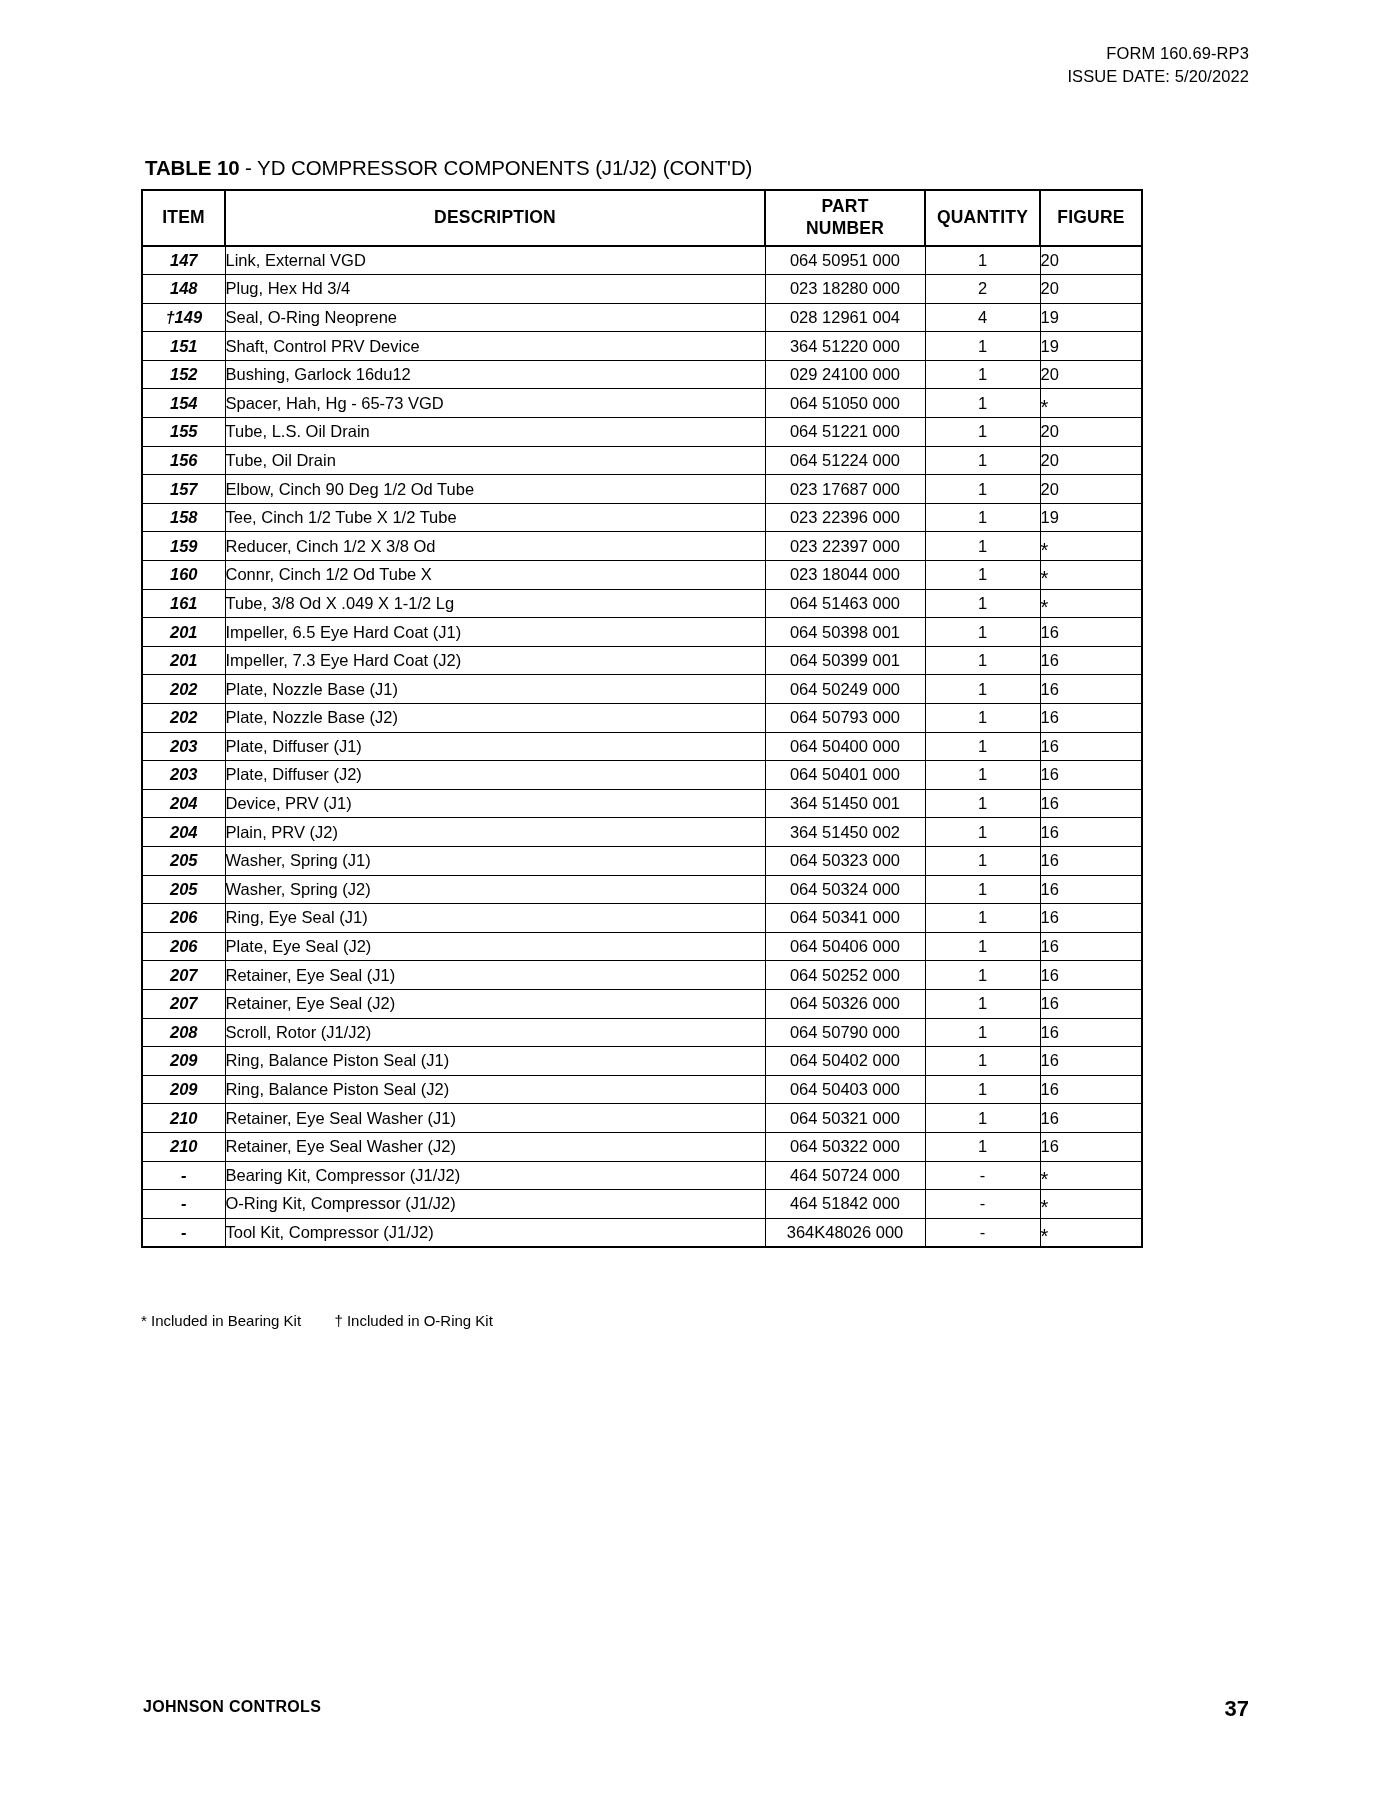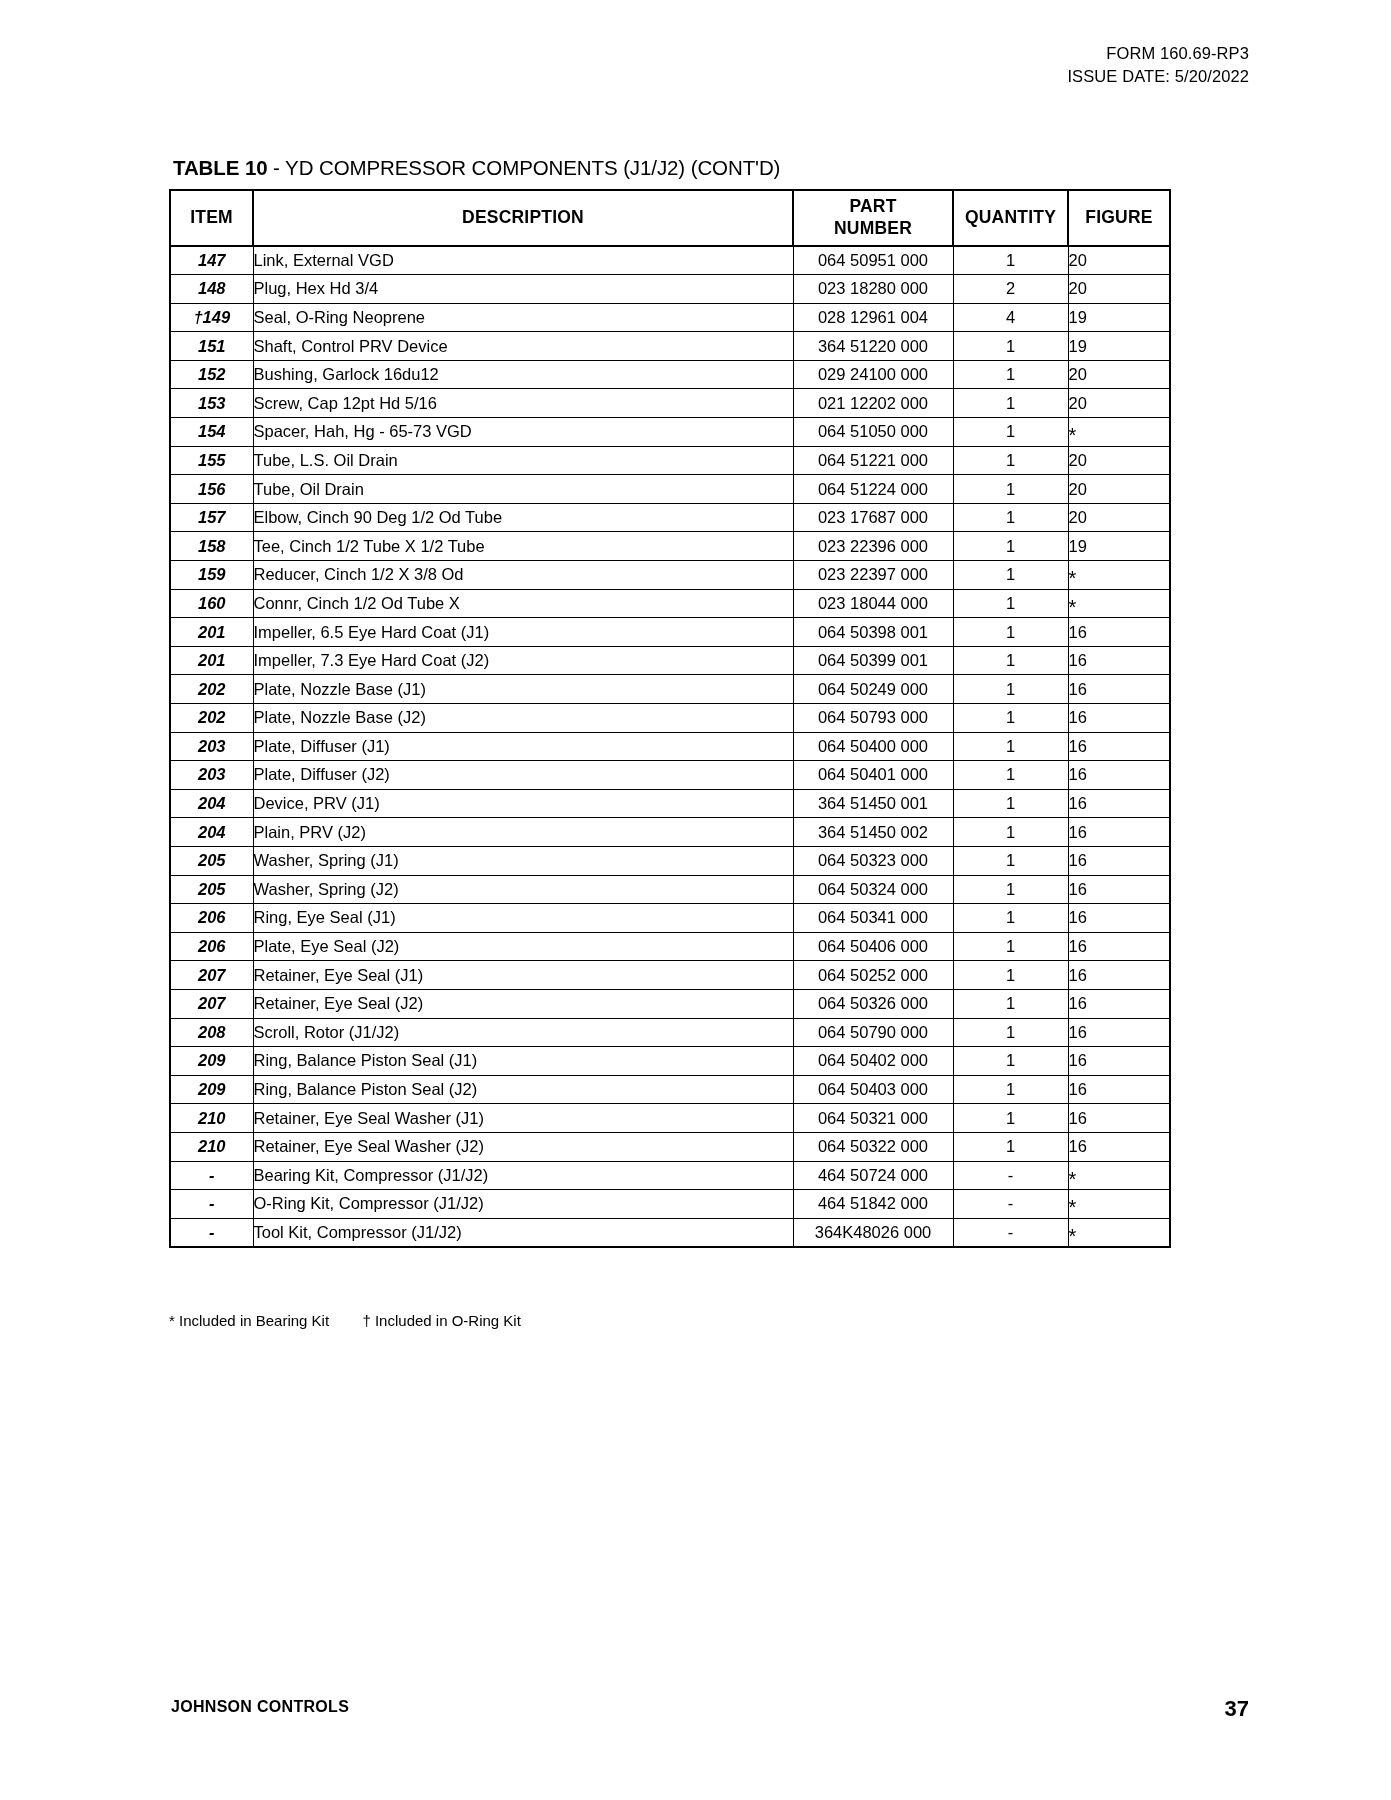--- a/index.html
+++ b/index.html
@@ -12,21 +12,20 @@
     height: 1800px;
     font-family: "Liberation Sans", sans-serif;
     color: #000000;
     position: relative;
     overflow: hidden;
   }
   .page {
     position: absolute;
     inset: 0;
     padding: 0;
-    margin-left: 28px;
   }
 
   
   .doc-header {
     position: absolute;
     top: 42px;
     right: 142px;
     text-align: right;
     line-height: 1.42;
     font-size: 16.5px;
@@ -203,27 +202,20 @@
             <td class="td-fig">19</td>
           </tr>
           <tr>
             <td class="td-item">152</td>
             <td class="td-desc">Bushing, Garlock 16du12</td>
             <td class="td-part">029 24100 000</td>
             <td class="td-qty">1</td>
             <td class="td-fig">20</td>
           </tr>
           <tr>
-            <td class="td-item">153</td>
-            <td class="td-desc">Screw, Cap 12pt Hd 5/16</td>
-            <td class="td-part">021 12202 000</td>
-            <td class="td-qty">1</td>
-            <td class="td-fig">20</td>
-          </tr>
-          <tr>
             <td class="td-item">154</td>
             <td class="td-desc">Spacer, Hah, Hg - 65-73 VGD</td>
             <td class="td-part">064 51050 000</td>
             <td class="td-qty">1</td>
             <td class="td-fig"><span class="ast">*</span></td>
           </tr>
           <tr>
             <td class="td-item">155</td>
             <td class="td-desc">Tube, L.S. Oil Drain</td>
             <td class="td-part">064 51221 000</td>
@@ -255,20 +247,27 @@
             <td class="td-item">159</td>
             <td class="td-desc">Reducer, Cinch 1/2 X 3/8 Od</td>
             <td class="td-part">023 22397 000</td>
             <td class="td-qty">1</td>
             <td class="td-fig"><span class="ast">*</span></td>
           </tr>
           <tr>
             <td class="td-item">160</td>
             <td class="td-desc">Connr, Cinch 1/2 Od Tube X</td>
             <td class="td-part">023 18044 000</td>
+            <td class="td-qty">1</td>
+            <td class="td-fig"><span class="ast">*</span></td>
+          </tr>
+          <tr>
+            <td class="td-item">161</td>
+            <td class="td-desc">Tube, 3/8 Od X .049 X 1-1/2 Lg</td>
+            <td class="td-part">064 51463 000</td>
             <td class="td-qty">1</td>
             <td class="td-fig"><span class="ast">*</span></td>
           </tr>
           <tr>
             <td class="td-item">201</td>
             <td class="td-desc">Impeller, 6.5 Eye Hard Coat (J1)</td>
             <td class="td-part">064 50398 001</td>
             <td class="td-qty">1</td>
             <td class="td-fig">16</td>
           </tr>

